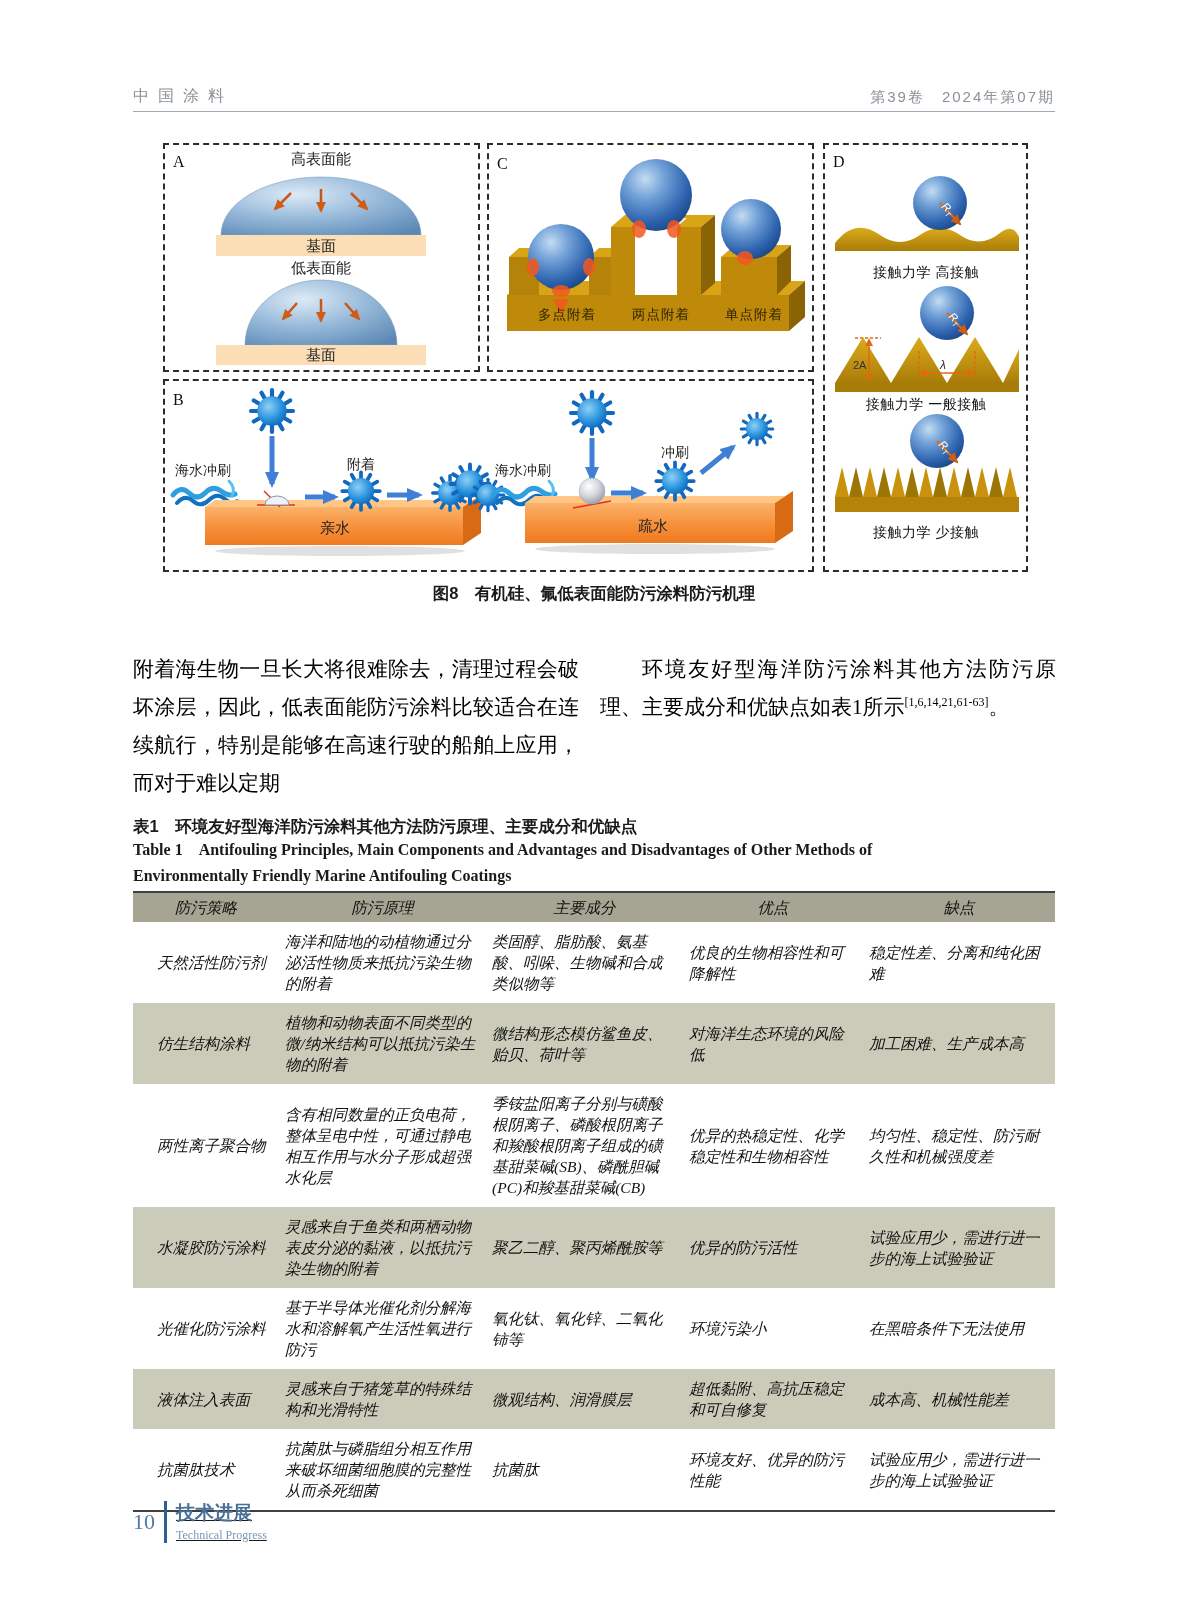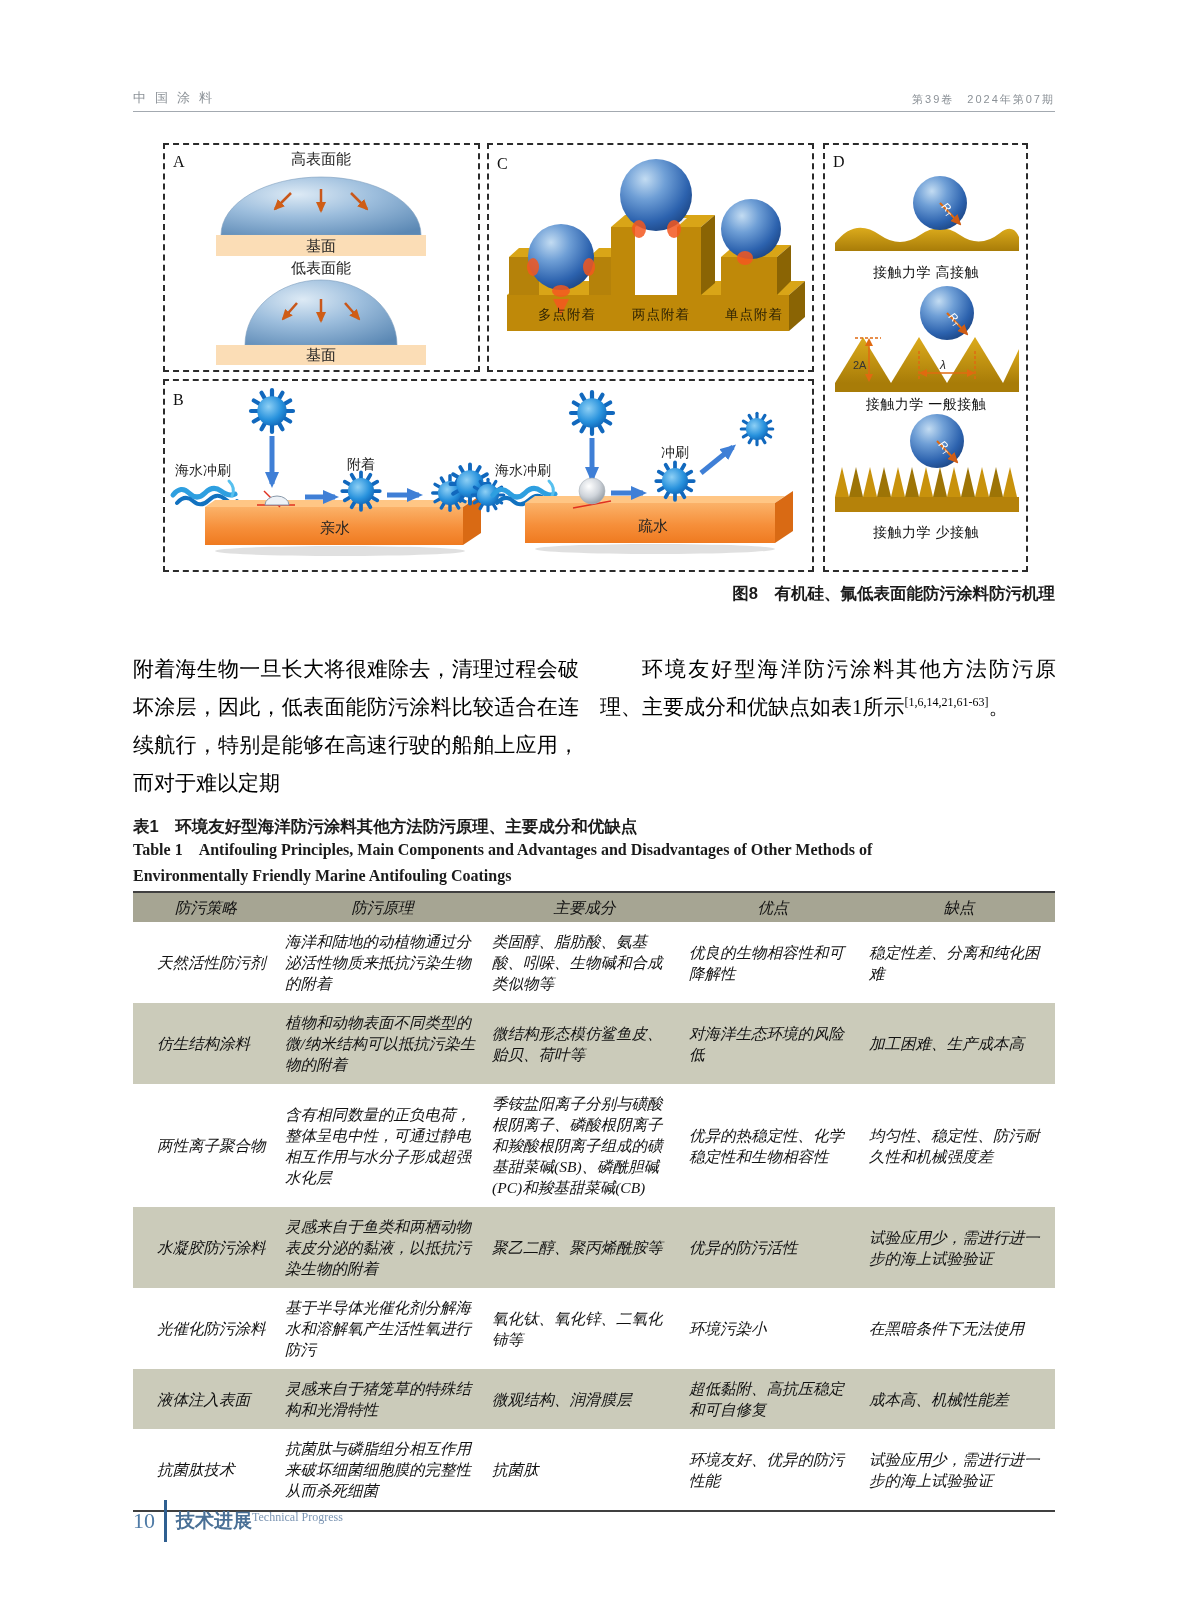--- a/index.html
+++ b/index.html
@@ -2,39 +2,39 @@
 <html><head>
 <meta charset="utf-8">
 <style>
   html,body{margin:0;padding:0;background:#ffffff;}
   .page{position:relative;width:1187px;height:1600px;background:#ffffff;overflow:hidden;
         font-family:"Liberation Serif",serif;color:#1a1a1a;}
   
   .pg-header{position:absolute;left:133px;top:80px;width:922px;height:32px;
              border-bottom:1.5px solid #a3a9b0;display:flex;justify-content:space-between;
              align-items:flex-end;padding-bottom:4px;box-sizing:border-box;}
-  .pg-header .journal{font-size:13px;color:#8b9197;letter-spacing:9px;font-family:Liberation Sans, sans-serif;}
-  .pg-header .issue{font-size:11px;color:#8b9197;letter-spacing:2px;font-family:"Liberation Sans",sans-serif;}
+  .pg-header .journal{font-size:16px;color:#8b9197;letter-spacing:9px;font-family:Liberation Sans, sans-serif;}
+  .pg-header .issue{font-size:15px;color:#8b9197;letter-spacing:2px;font-family:"Liberation Sans",sans-serif;}
   
   .figure{position:absolute;left:133px;top:143px;width:922px;height:430px;}
   .fpanel{position:absolute;border:2px dashed #2b2b2b;background:#fff;box-sizing:border-box;}
   #panelA{left:30px;top:0;width:317px;height:229px;}
   #panelC{left:354px;top:0;width:327px;height:229px;}
   #panelB{left:30px;top:236px;width:651px;height:193px;}
   #panelD{left:690px;top:0;width:205px;height:429px;}
   .fpanel svg{display:block;width:100%;height:100%;}
   svg text{font-family:"Liberation Sans",sans-serif;}
   .svg-tag{font-size:16px;fill:#111;font-family:"Liberation Serif",serif;}
   .svg-lab{font-size:15px;fill:#222;}
   .svg-lab-sm{font-size:14px;fill:#222;}
   .svg-gold-lab{font-size:13.5px;fill:#2f2303;letter-spacing:1px;}
   .svg-cap{font-size:14px;fill:#111;letter-spacing:0.5px;}
   
   .fig-cap{position:absolute;left:133px;top:583px;width:922px;text-align:center;}
-  .fig-cap .zh{font-size:16.5px;font-weight:bold;font-family:"Liberation Sans",sans-serif;text-align:right;}
+  .fig-cap .zh{font-size:16.5px;font-weight:bold;font-family:"Liberation Sans",sans-serif;}
   .fig-cap .en{font-size:16.5px;font-weight:bold;margin-top:5px;font-family:"Liberation Serif",serif;}
   
   .body-col{position:absolute;font-size:21px;line-height:38px;text-align:justify;
             font-family:"Liberation Serif",serif;color:#000000;}
   #bodyLeft{left:133px;top:650px;width:446px;}
   #bodyRight{left:600px;top:650px;width:456px;}
   .body-col p{margin:0;}
   .indent{text-indent:2em;}
   sup{font-size:12px;line-height:0;}
   
@@ -47,21 +47,21 @@
              border-top:2px solid #404040;border-bottom:2px solid #404040;
              font-family:"Liberation Serif",serif;color:#111;font-style:italic;}
   table.data th{background:#a6a593;font-weight:normal;text-align:center;padding:4px 2px;font-size:15.5px;}
   table.data td{vertical-align:middle;text-align:left;padding:9px 10px 9px 6px;}
   table.data td.c1{padding-left:24px;}
   table.data tr.shade td{background:#cbcbba;}
   
   .footer{position:absolute;left:133px;top:1500px;display:flex;align-items:center;}
   .footer .pg{font-size:22px;color:#4f7ba6;font-family:"Liberation Serif",serif;margin-right:9px;}
   .footer .vbar{width:3px;height:42px;background:#2f5f90;margin-right:9px;}
-  .footer .sec{display:flex;flex-direction:row;justify-content:center;}
+  .footer .sec{display:flex;flex-direction:column;justify-content:center;text-decoration:underline;}
   .footer .sec-zh{font-size:19px;font-weight:bold;color:#4a7096;font-family:"Liberation Sans",sans-serif;}
   .footer .sec-en{font-size:12px;color:#7b95b3;font-family:"Liberation Serif",serif;margin-top:2px;}
 </style>
 </head>
 <body>
 
 <div class="page">
 
   <svg width="0" height="0" style="position:absolute" aria-hidden="true">
     <defs>

